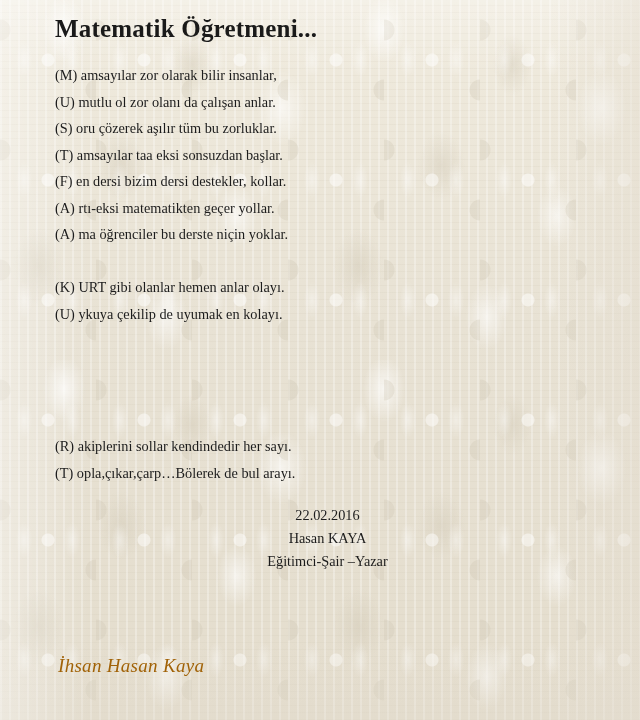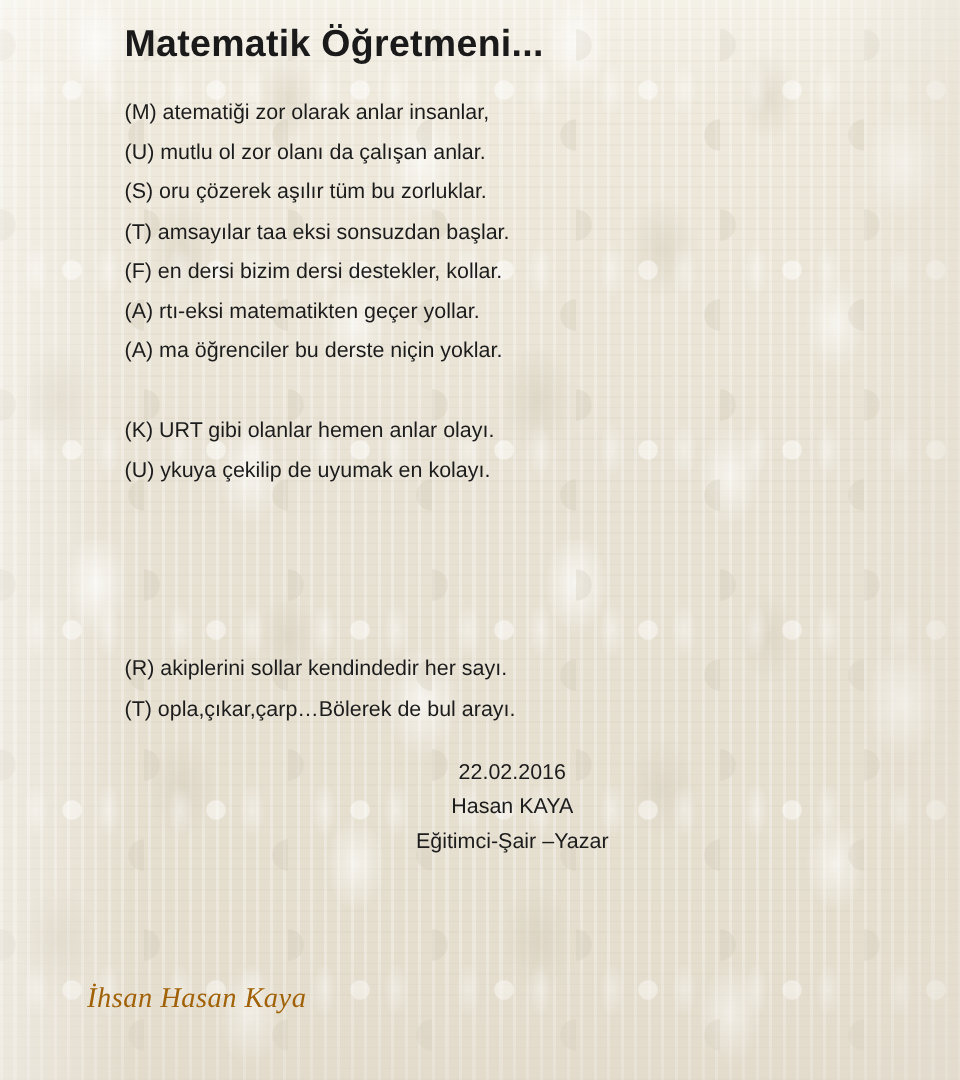--- a/index.html
+++ b/index.html
@@ -66,21 +66,22 @@
   .bg-vignette {
     position: absolute;
     inset: 0;
     background:
       linear-gradient(90deg, rgba(255,255,255,0.35) 0%, rgba(255,255,255,0.0) 14%, rgba(255,255,255,0.0) 86%, rgba(228,221,208,0.45) 100%),
       linear-gradient(180deg, rgba(255,255,255,0.30) 0%, rgba(255,255,255,0.0) 10%, rgba(255,255,255,0.0) 88%, rgba(226,219,205,0.40) 100%);
   }
 
   .content {
     position: relative;
-    padding: 14px 40px 0 83px;
+    padding: 14px 40px 0 55px;
+    font-family: Liberation Serif, serif;
   }
 
   .poem-title {
     font-size: 25px;
     font-weight: bold;
     color: #1a1a1a;
     letter-spacing: 0.2px;
     margin: 0 0 18px 0;
     line-height: 1.2;
   }
@@ -126,21 +127,21 @@
 
 <div class="page">
   <div class="bg-texture"></div>
   <div class="bg-damask"></div>
   <div class="bg-vignette"></div>
 
   <div class="content">
     <h1 class="poem-title">Matematik Öğretmeni...</h1>
 
     <div class="poem-body">
-      <div class="poem-line">(M) atematiği zor olarak anlar insanlar,</div>
+      <div class="poem-line">(M) amsayılar zor olarak bilir insanlar,</div>
       <div class="poem-line">(U) mutlu ol zor olanı da çalışan anlar.</div>
       <div class="poem-line">(S) oru çözerek aşılır tüm bu zorluklar.</div>
       <div class="poem-line">(T) amsayılar taa eksi sonsuzdan başlar.</div>
       <div class="poem-line">(F) en dersi bizim dersi destekler, kollar.</div>
       <div class="poem-line">(A) rtı-eksi matematikten geçer yollar.</div>
       <div class="poem-line">(A) ma öğrenciler bu derste niçin yoklar.</div>
       <div class="poem-line blank"></div>
       <div class="poem-line">(K) URT gibi olanlar hemen anlar olayı.</div>
       <div class="poem-line">(U) ykuya çekilip de uyumak en kolayı.</div>
       <div class="poem-line blank"></div>

